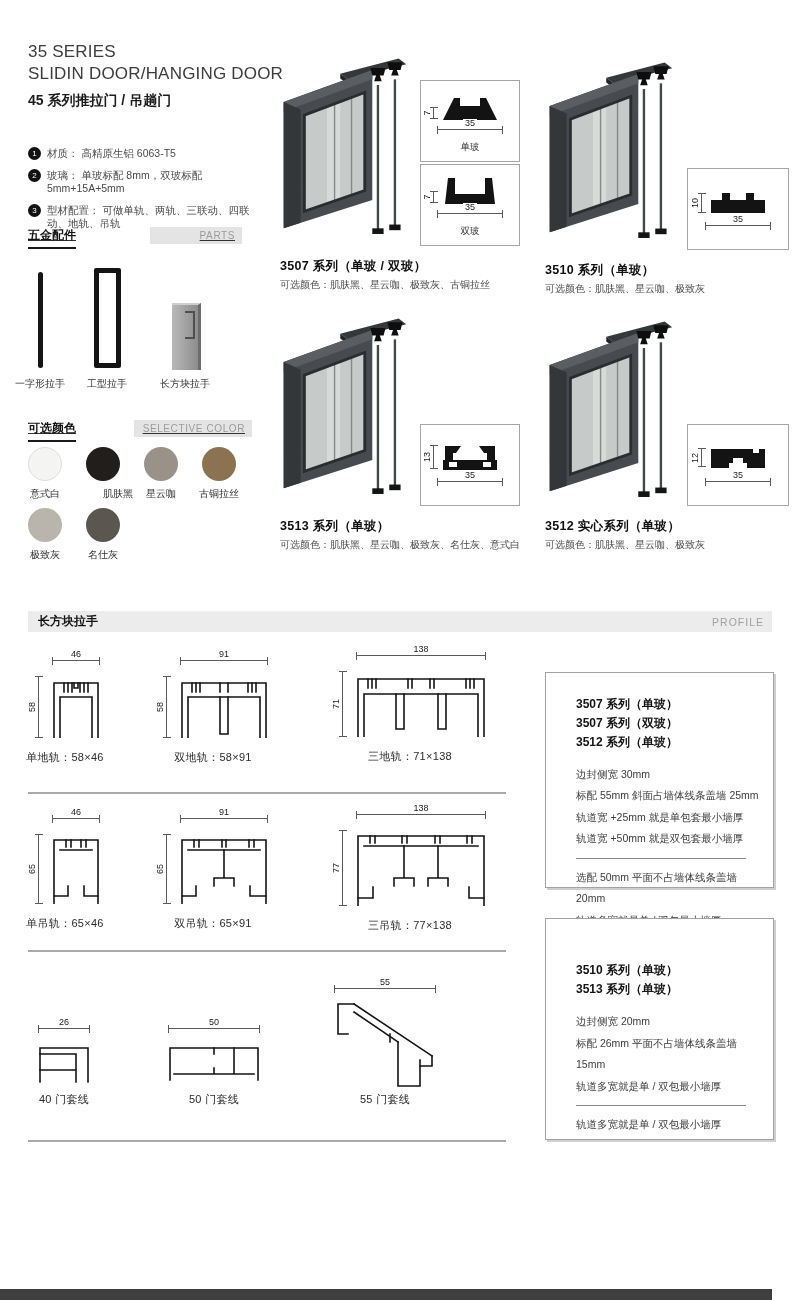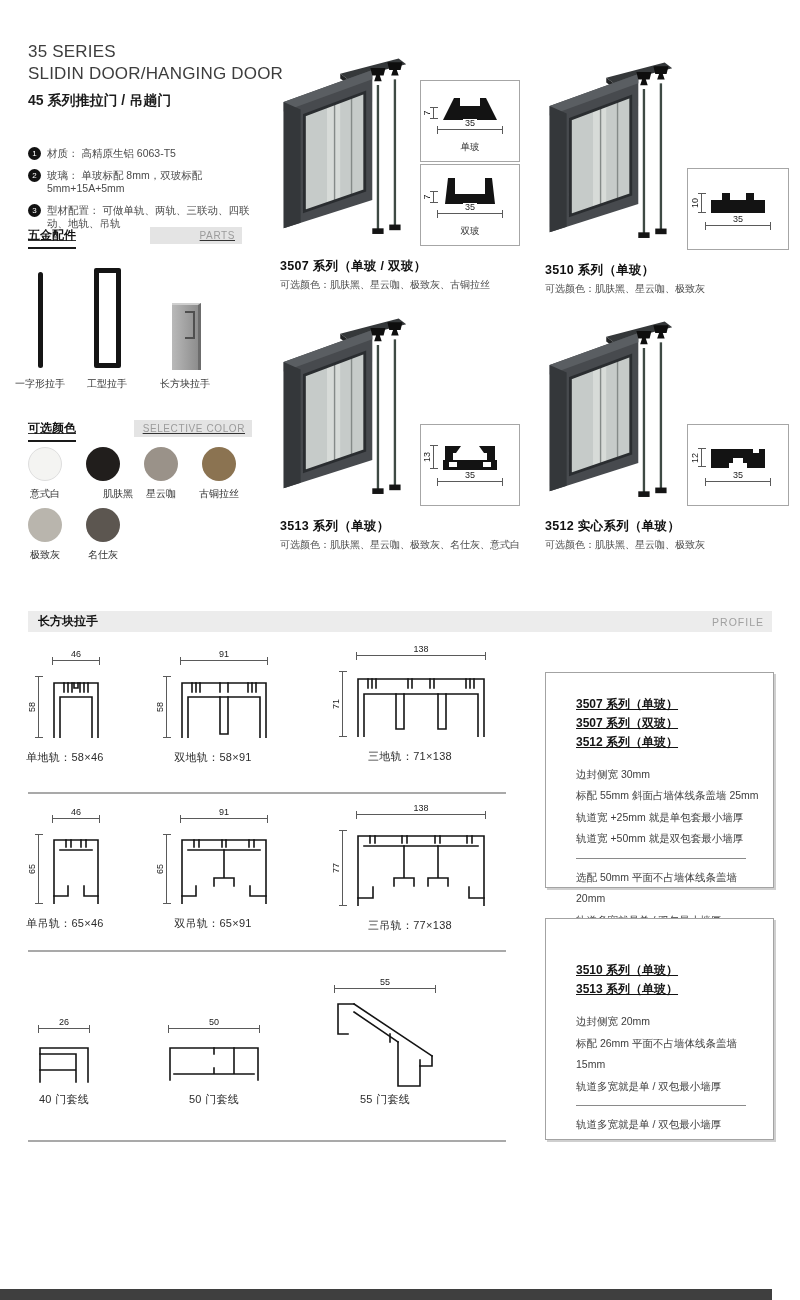--- a/index.html
+++ b/index.html
@@ -51,21 +51,21 @@
 
   .figcap{position:absolute;left:-14px;width:calc(100% + 28px);text-align:center;
           font-size:11px;color:#2c2c2c;letter-spacing:.3px;}
   .sep{position:absolute;height:2px;background:#a9a9a9;}
 
   .profline{stroke:#141414;stroke-width:1.6;fill:none;stroke-linecap:square;}
 
   
   .ibox{position:absolute;border:1px solid #a3a3a3;background:#fff;box-shadow:2px 2px 0 #cfcfcf;}
   .ibox .inner{padding-left:30px;padding-right:14px;}
-  .ibox .titleline{font-size:12px;font-weight:bold;color:#141414;line-height:1.6;text-decoration:underline;}
+  .ibox .titleline{font-size:12px;font-weight:bold;color:#141414;line-height:1.6;}
   .ibox .bodyline{font-size:10.5px;color:#3d3d3d;line-height:2.05;}
   .ibox .divider{border:none;border-top:1px solid #8a8a8a;width:170px;margin:8px 0 8px 0;}
 
   .footerbar{position:absolute;left:0;top:1289px;width:772px;height:11px;background:#3f3f3f;}
 </style>
 </head>
 <body>
 
 <svg width="0" height="0" style="position:absolute" xmlns="http://www.w3.org/2000/svg" xmlns:xlink="http://www.w3.org/1999/xlink" aria-hidden="true">
   <defs>

